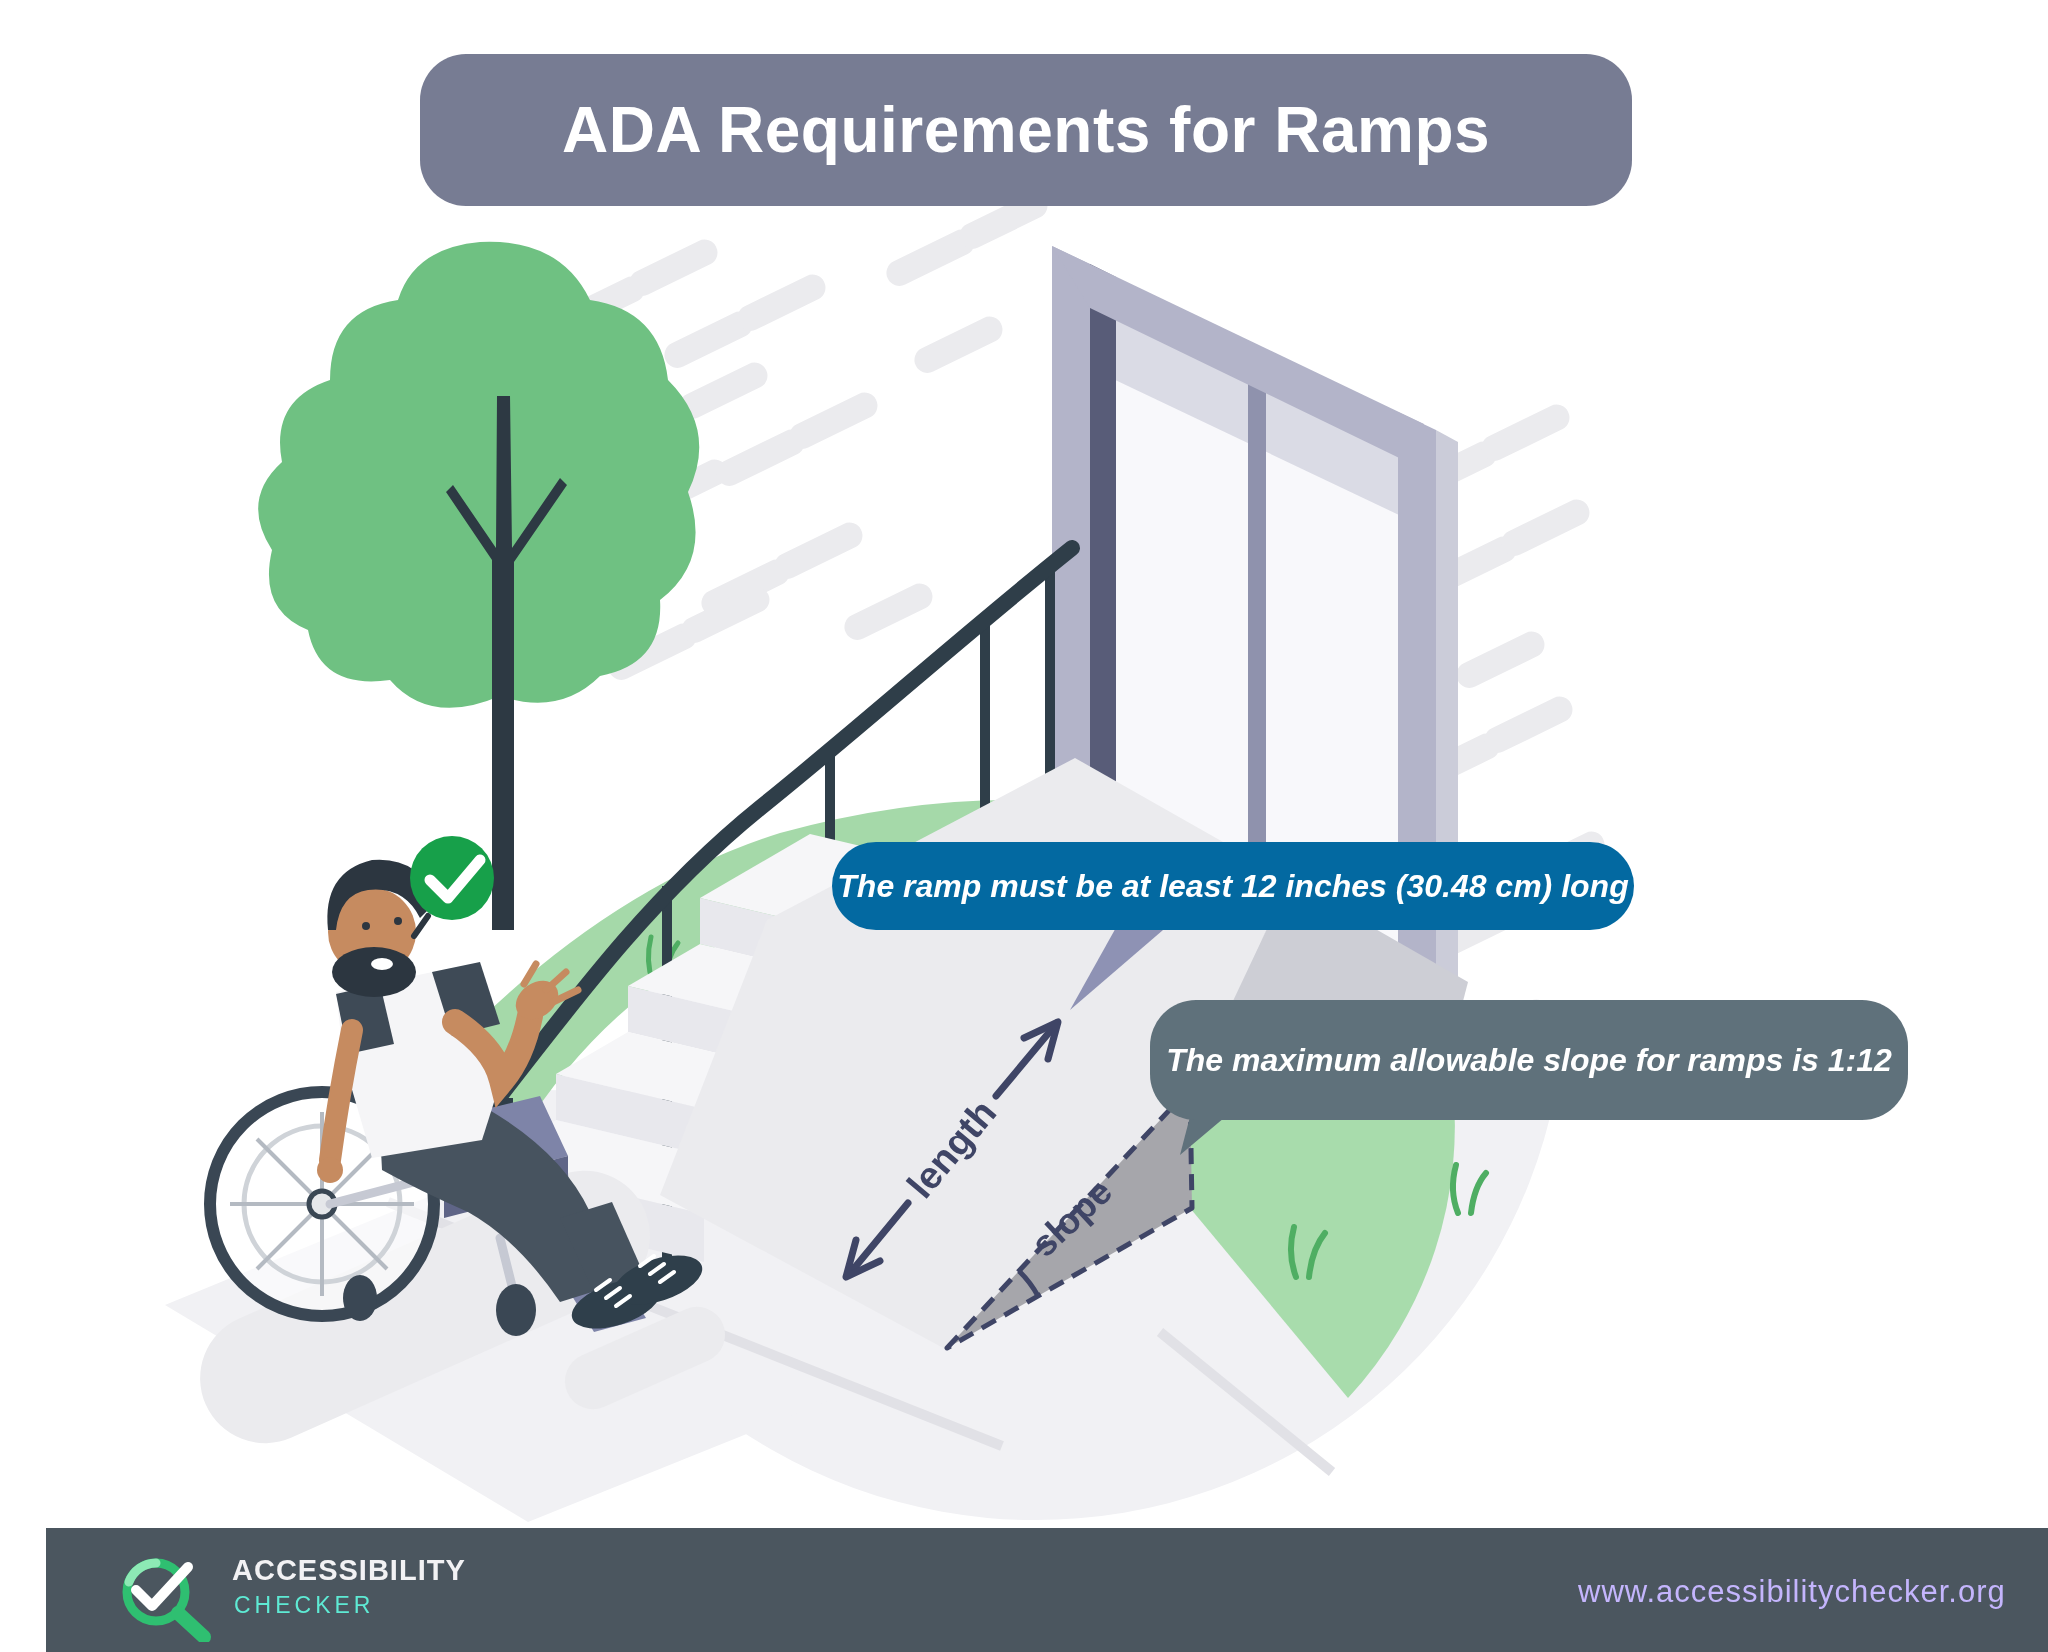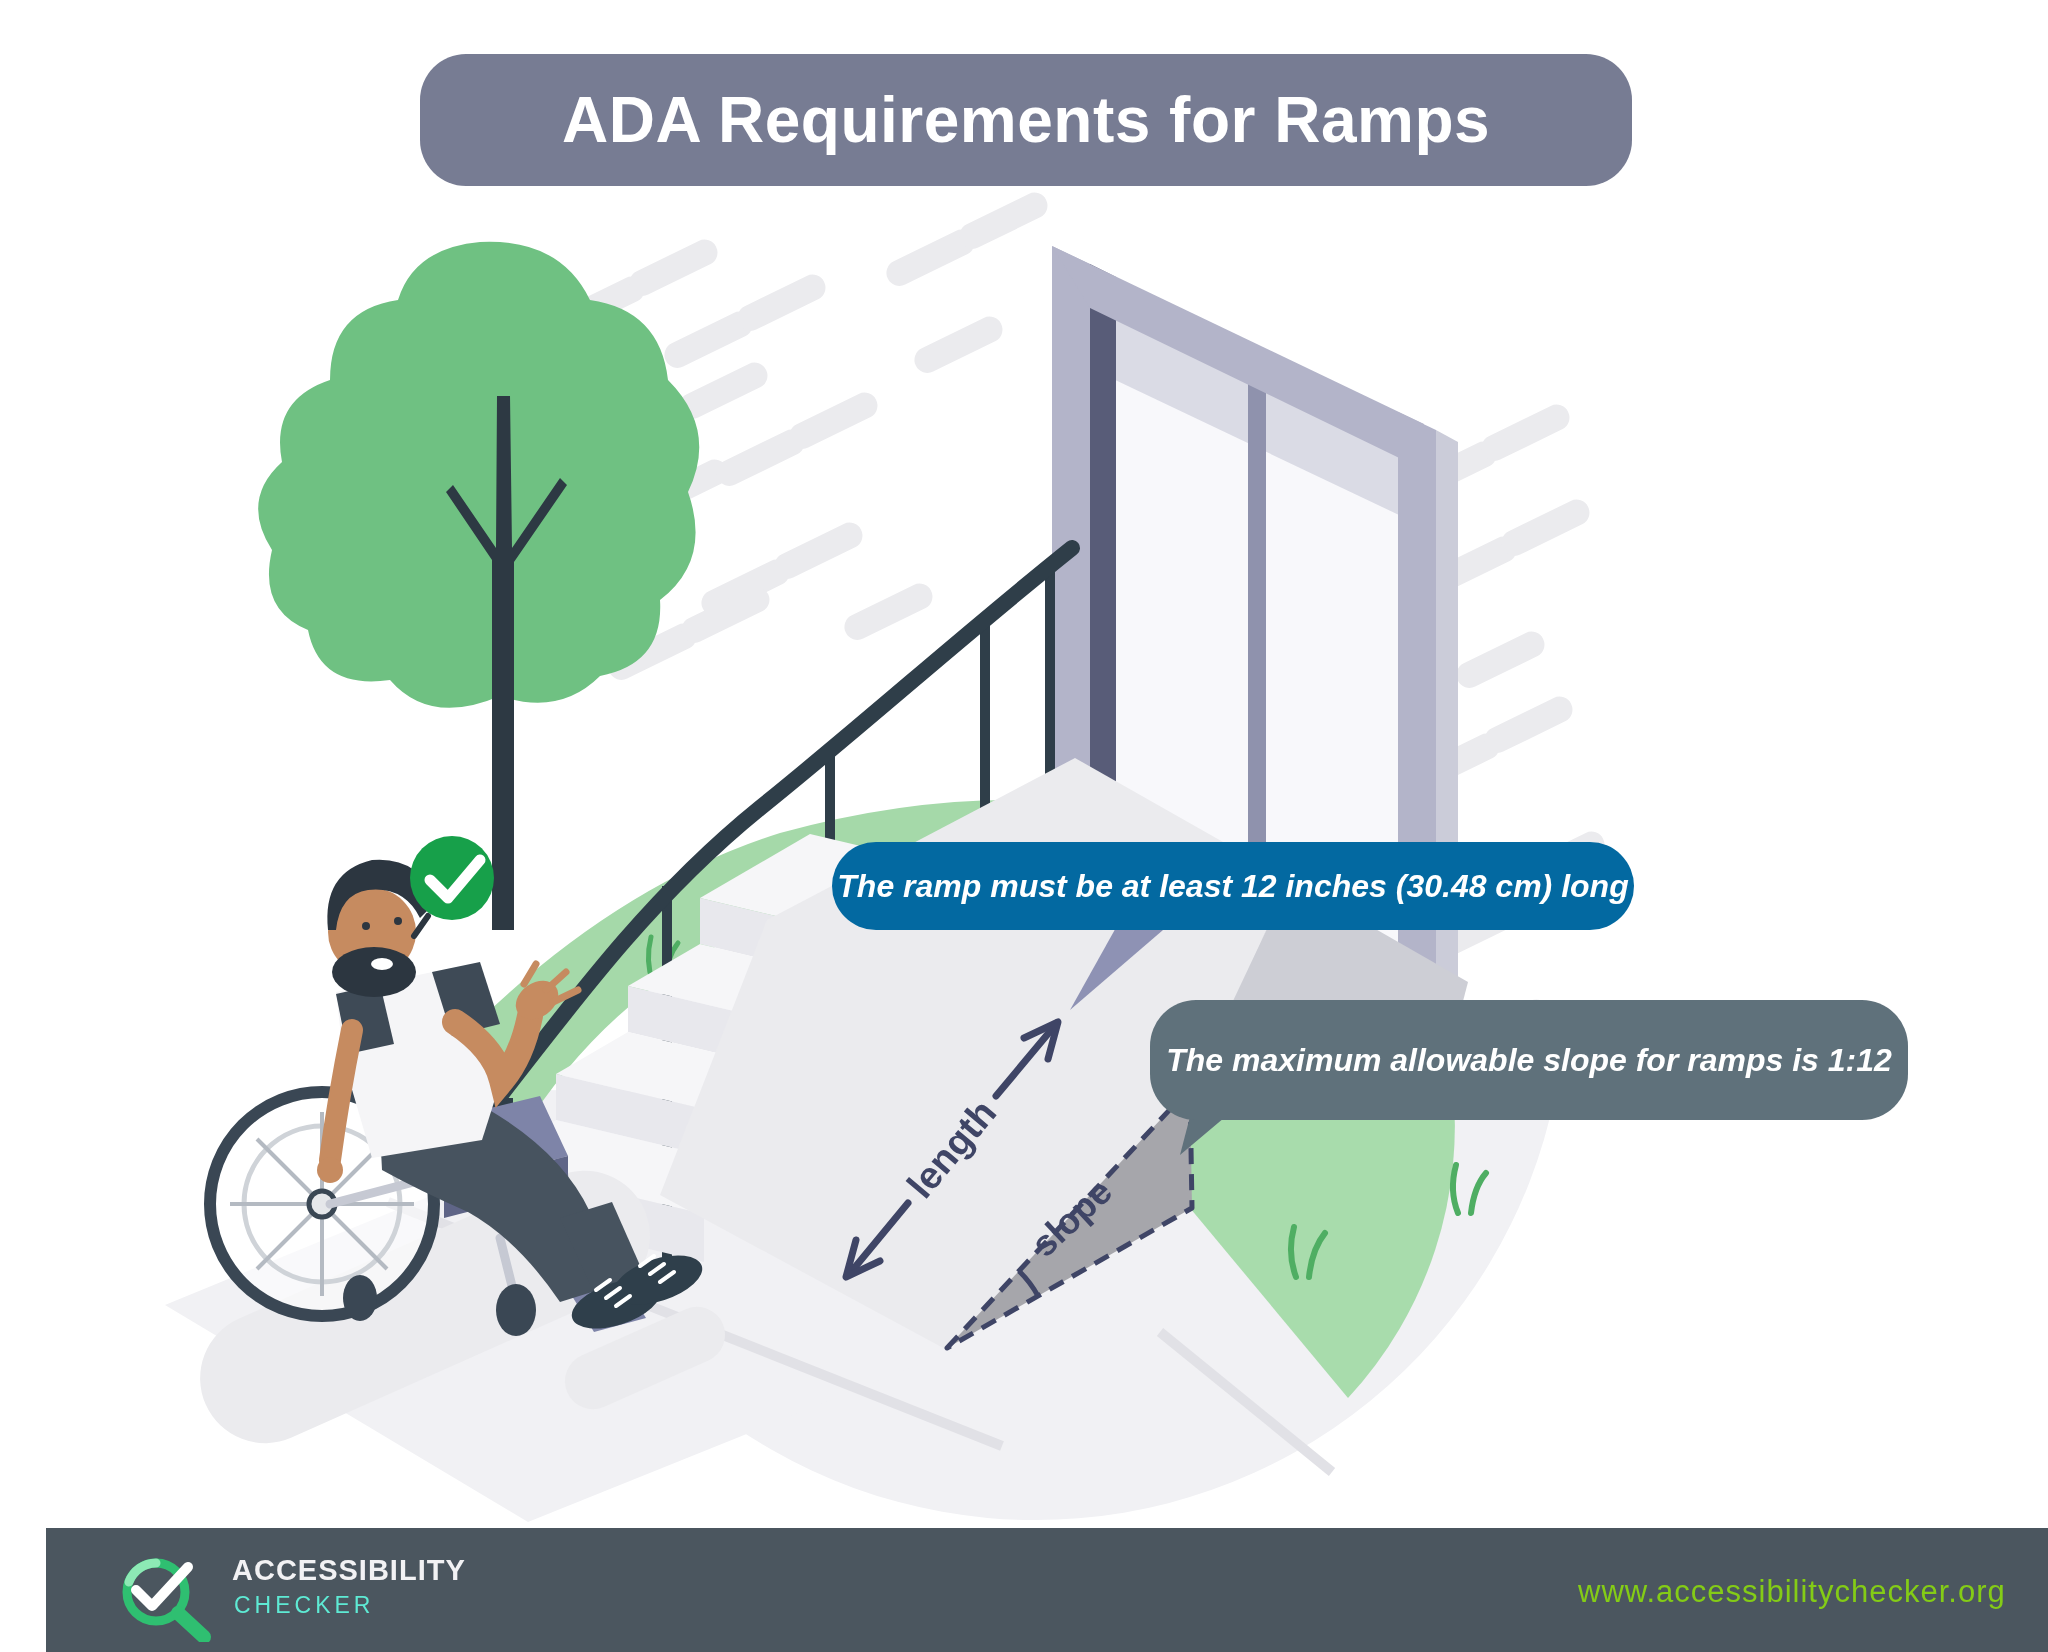--- a/index.html
+++ b/index.html
@@ -2,21 +2,21 @@
 <html><head>
 <meta charset="utf-8">
 <style>
   html,body{margin:0;padding:0;background:#ffffff;}
   .page{
     position:relative;width:2048px;height:1652px;background:#ffffff;overflow:hidden;
     font-family:"Liberation Sans",sans-serif;
   }
   .scene{position:absolute;left:0;top:0;z-index:1;}
   .title-banner{
-    position:absolute;left:420px;top:54px;width:1212px;height:132px;z-index:3;
+    position:absolute;left:420px;top:54px;width:1212px;height:152px;z-index:3;
     background:#777c93;border-radius:46px;display:flex;align-items:center;justify-content:center;
   }
   .title-banner span{
     color:#ffffff;font-size:64px;font-weight:bold;letter-spacing:0.5px;white-space:nowrap;
   }
   .callout{
     position:absolute;z-index:3;display:flex;align-items:center;justify-content:center;
     color:#ffffff;font-style:italic;font-weight:bold;white-space:nowrap;
   }
   .callout span{font-size:32px;}
@@ -30,21 +30,21 @@
     position:absolute;left:0;top:1528px;width:2048px;height:124px;background:#4b565f;z-index:3;margin-left:46px;
   }
   .brand-logo{position:absolute;left:66px;top:22px;}
   .brand-top{
     position:absolute;left:186px;top:26px;color:#f2f2f4;font-size:29px;font-weight:bold;letter-spacing:1px;
   }
   .brand-bottom{
     position:absolute;left:188px;top:64px;color:#5eead4;font-size:23px;letter-spacing:4px;
   }
   .footer-url{
-    position:absolute;left:1532px;top:46px;color:#84cc16;font-size:31px;letter-spacing:1px;
+    position:absolute;left:1532px;top:46px;color:#c4b5fd;font-size:31px;letter-spacing:1px;
   }
 </style>
 </head>
 <body>
 
 <div class="page">
 
   <svg class="scene" width="2048" height="1652" viewBox="0 0 2048 1652">
 
     <g fill="#ebebee">

